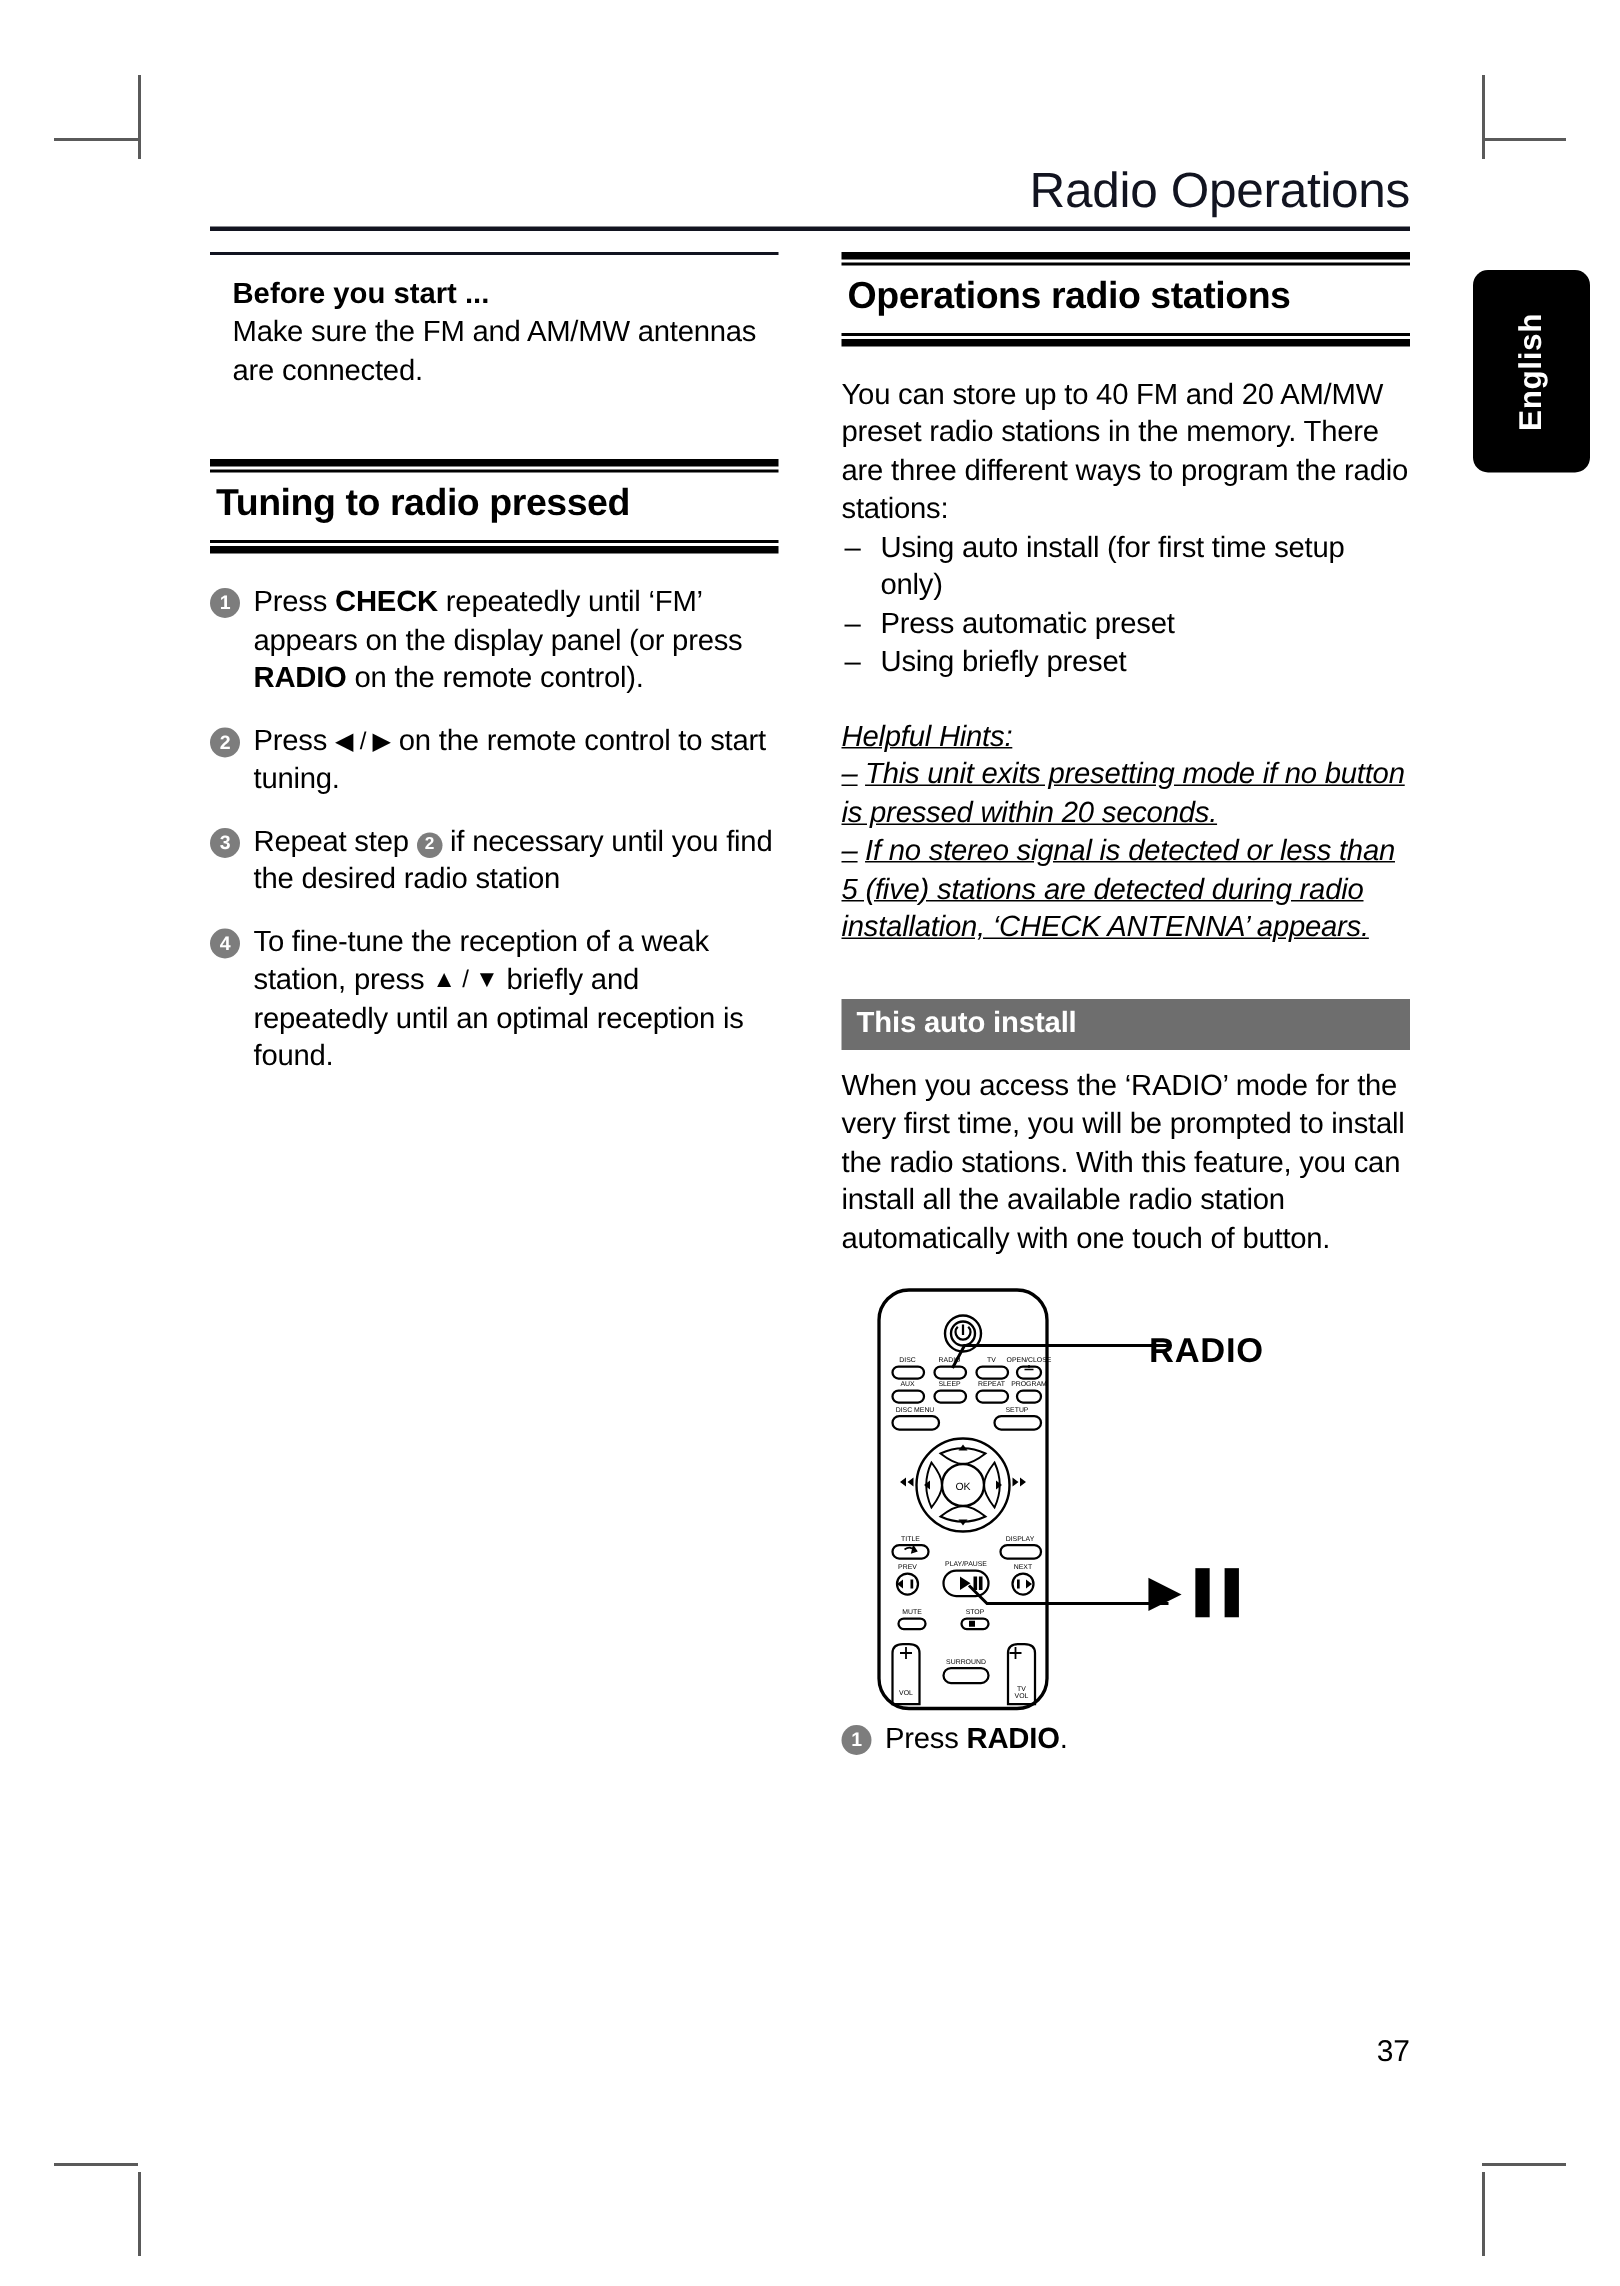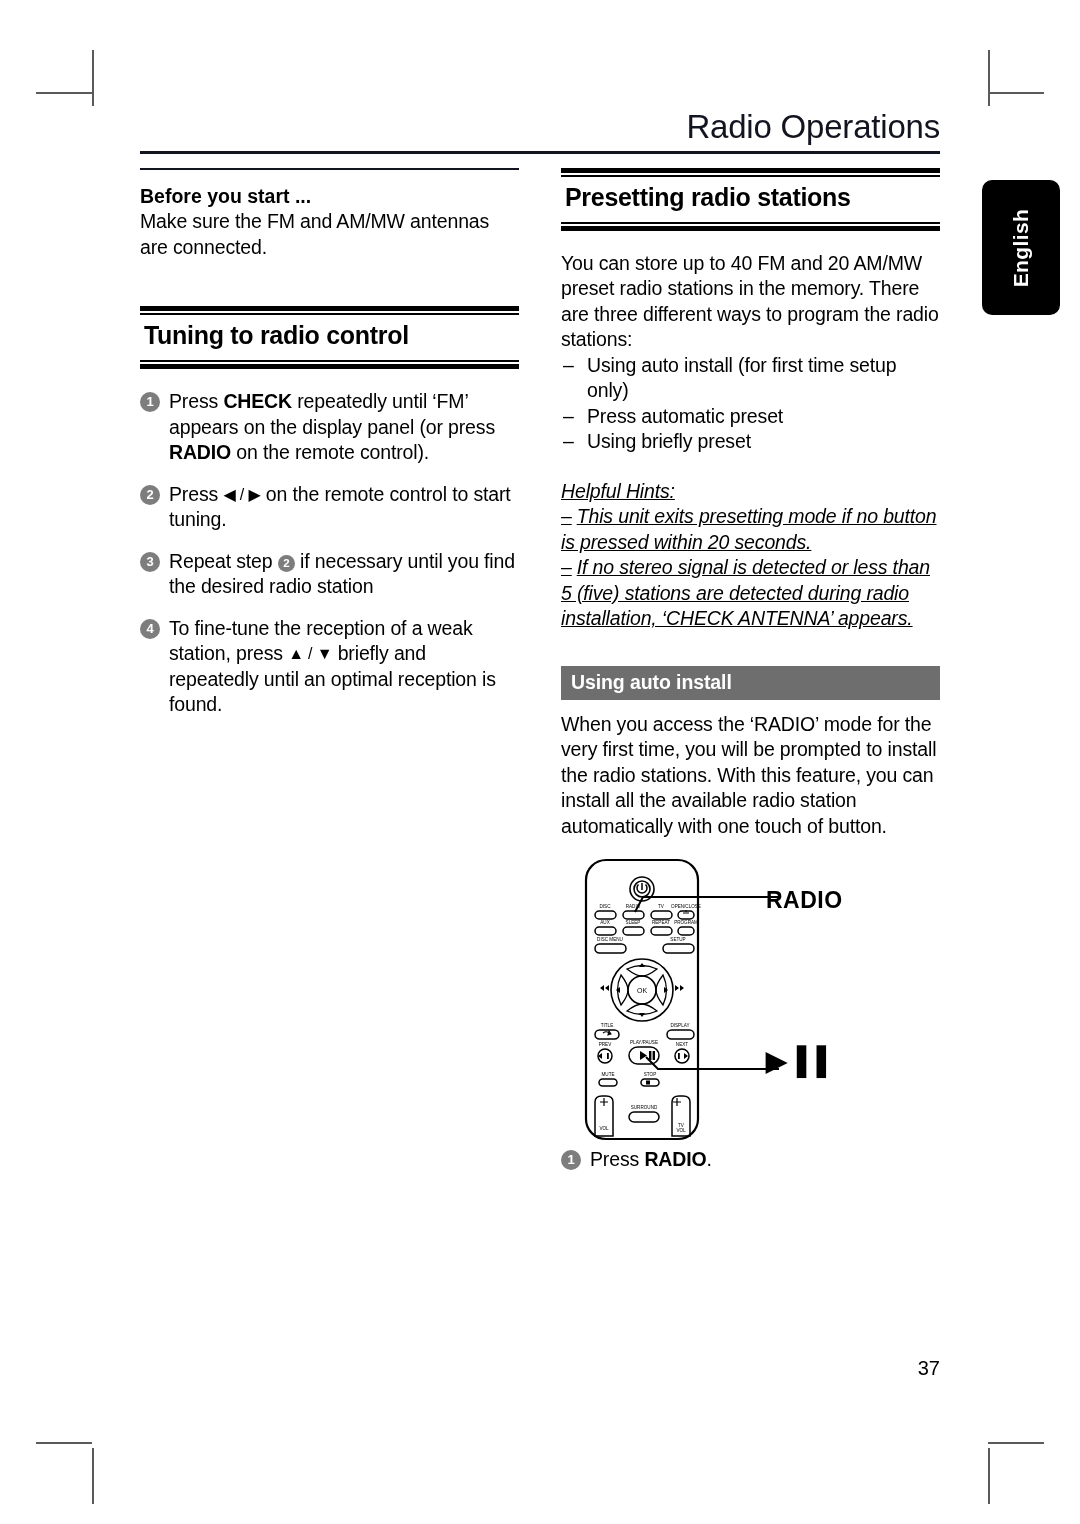--- a/index.html
+++ b/index.html
@@ -65,21 +65,21 @@
     line-height: 25.5px;
   }
 
   
   .intro-rule {
     height: 2px;
     background: #121420;
     width: 100%;
     margin-bottom: 14px;
   }
-  .intro { margin-bottom: 46px; }
+  .intro { margin-bottom: 46px; margin-left: 15px; }
 
   
   .section-head { margin-bottom: 20px; }
   .section-head .rule-top-thick { height: 5px; background: #000; }
   .section-head .rule-top-thin  { height: 2px; background: #000; margin-top: 2px; }
   .section-head .rule-bot-thin  { height: 2px; background: #000; margin-top: 5px; }
   .section-head .rule-bot-thick { height: 5px; background: #000; margin-top: 2px; }
   .section-head h2 {
     font-size: 25px;
     font-weight: bold;
@@ -222,21 +222,21 @@
 
       <div class="intro-rule"></div>
       <div class="intro">
         <div class="sub-head">Before you start ...</div>
         <div class="body-text">Make sure the FM and AM/MW antennas are connected.</div>
       </div>
 
       <div class="section-head">
         <div class="rule-top-thick"></div>
         <div class="rule-top-thin"></div>
-        <h2>Tuning to radio control</h2>
+        <h2>Tuning to radio pressed</h2>
         <div class="rule-bot-thin"></div>
         <div class="rule-bot-thick"></div>
       </div>
 
       <div id="left-steps">
           <div class="step body-text">
             <div class="step-num">1</div>
             <div><span>Press </span><span style="font-weight: bold;">CHECK</span><span> repeatedly until ‘FM’ appears on the display panel (or press </span><span style="font-weight: bold;">RADIO</span><span> on the remote control).</span></div>
           </div>
           <div class="step body-text">
@@ -252,39 +252,39 @@
             <div><span>To fine-tune the reception of a weak station, press </span><span class="glyph">▲ / ▼</span><span> briefly and repeatedly until an optimal reception is found.</span></div>
           </div>
         </div>
     </div>
 
     <div class="col">
 
       <div class="section-head">
         <div class="rule-top-thick"></div>
         <div class="rule-top-thin"></div>
-        <h2>Presetting radio stations</h2>
+        <h2>Operations radio stations</h2>
         <div class="rule-bot-thin"></div>
         <div class="rule-bot-thick"></div>
       </div>
 
       <div class="body-text">You can store up to 40 FM and 20 AM/MW preset radio stations in the memory. There are three different ways to program the radio stations:</div>
 
       <div class="body-text" id="method-list">
           <div class="dash-item"><span class="dash">–</span><span>Using auto install (for first time setup only)</span></div>
           <div class="dash-item"><span class="dash">–</span><span>Press automatic preset</span></div>
           <div class="dash-item"><span class="dash">–</span><span>Using briefly preset</span></div>
         </div>
 
       <div class="body-text hints">
         <span class="hint-line">Helpful Hints:</span>
         <span id="hint-items"><span class="hint-line"><span class="hint-dash">–</span><span>This unit exits presetting mode if no button is pressed within 20 seconds.</span></span><span class="hint-line"><span class="hint-dash">–</span><span>If no stereo signal is detected or less than 5 (five) stations are detected during radio installation, ‘CHECK ANTENNA’ appears.</span></span></span>
       </div>
 
-      <div class="bar-head">Using auto install</div>
+      <div class="bar-head">This auto install</div>
 
       <div class="body-text">When you access the ‘RADIO’ mode for the very first time, you will be prompted to install the radio stations.  With this feature, you can install all the available radio station automatically with one touch of button.</div>
 
       <div class="figure">
         <svg class="remote-svg" width="130" height="285" viewBox="0 0 130 285">
           <g fill="none" stroke="#000" stroke-width="2.2">
             <rect x="3" y="3" width="112" height="279" rx="20"></rect>
           </g>
           <g fill="none" stroke="#000" stroke-width="1.6">
             <circle cx="59" cy="32" r="12"></circle>

